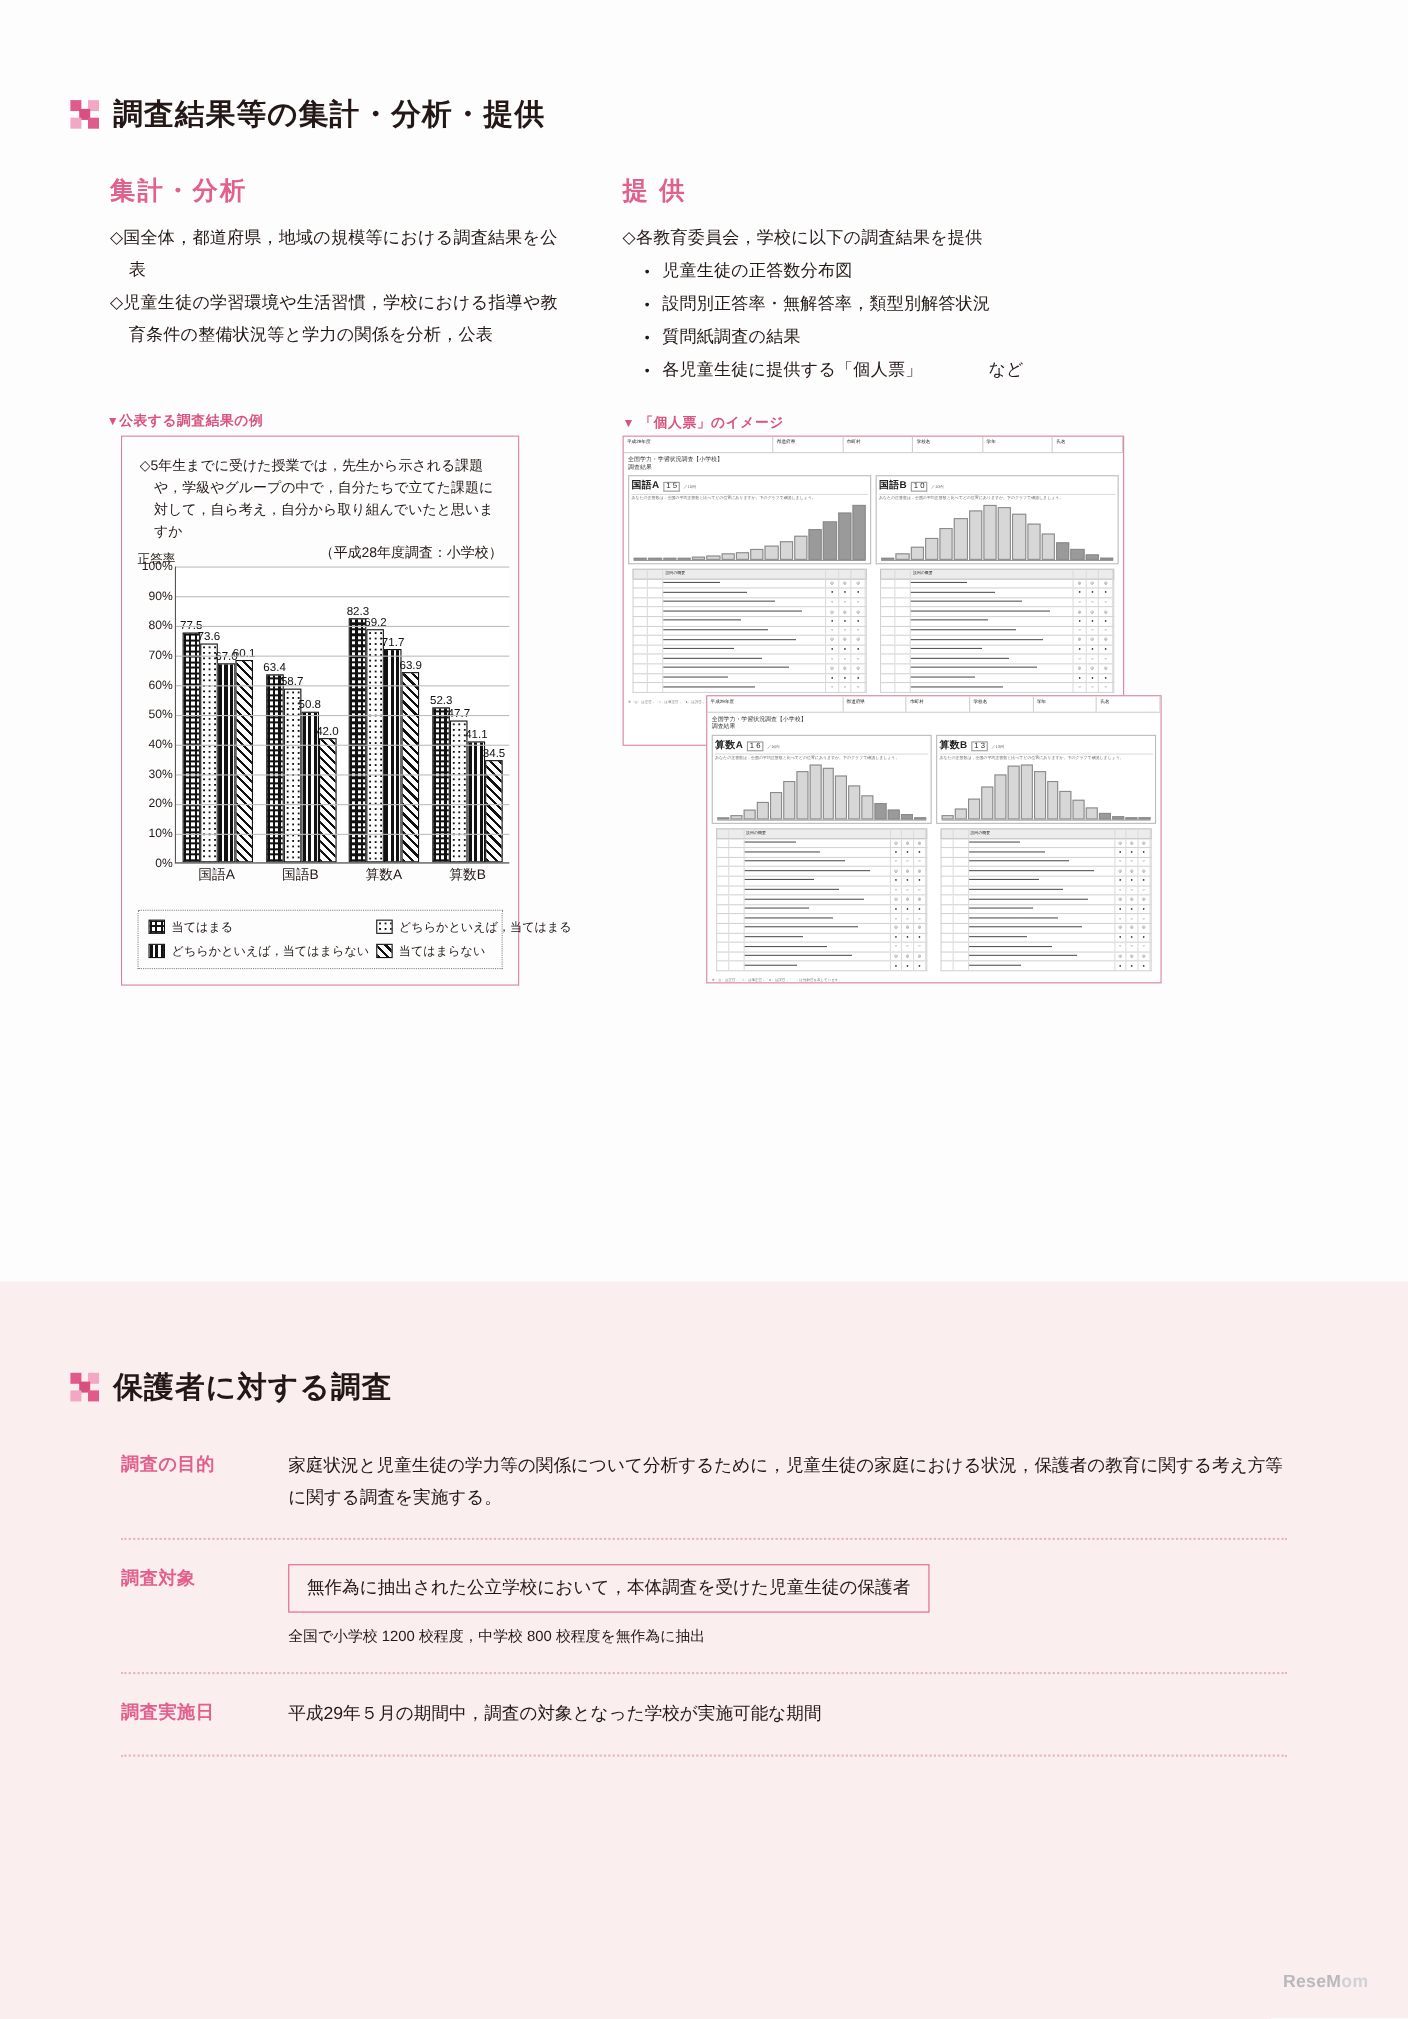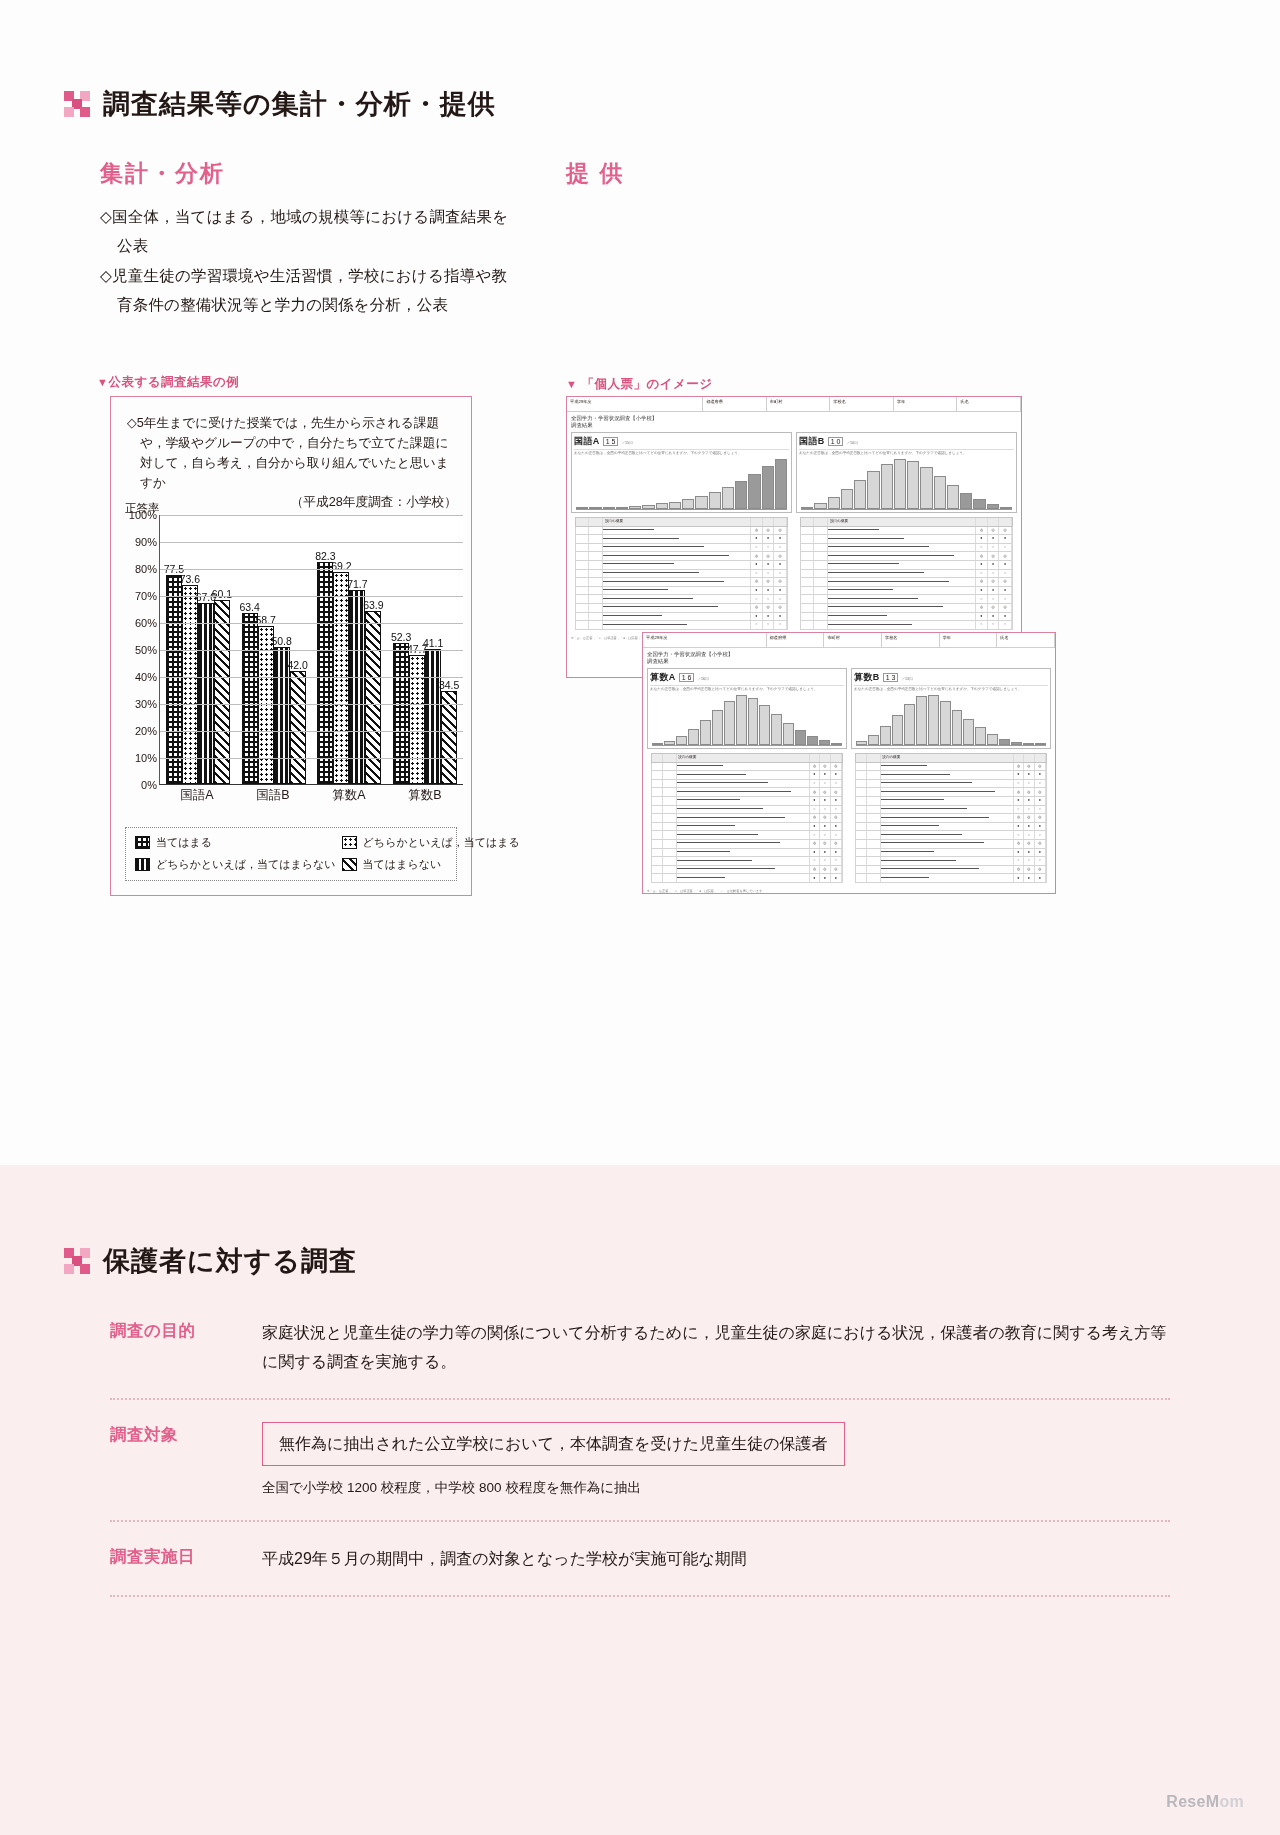--- a/index.html
+++ b/index.html
@@ -201,27 +201,36 @@
           <i class="c"></i>
           <i class="d"></i>
           <i class="e"></i>
       </span>
       <span class="sec-title">調査結果等の集計・分析・提供</span>
     </div>
 
     <div class="col-left">
       <div class="col-title">集計・分析</div>
       <div class="body-list">
-        <div class="diamond-item">◇国全体，当てはまる，地域の規模等における調査結果を公表</div>
+        <div class="diamond-item">◇国全体，都道府県，地域の規模等における調査結果を公表</div>
         <div class="diamond-item">◇児童生徒の学習環境や生活習慣，学校における指導や教育条件の整備状況等と学力の関係を分析，公表</div>
       </div>
     </div>
 
     <div class="col-right">
       <div class="col-title">提 供</div>
+      <div class="body-list">
+        <div class="diamond-item">◇各教育委員会，学校に以下の調査結果を提供</div>
+        <div class="bullet-item">児童生徒の正答数分布図</div>
+        <div class="bullet-item">設問別正答率・無解答率，類型別解答状況</div>
+        <div class="bullet-item">質問紙調査の結果</div>
+        <div class="bullet-item">
+          <span>各児童生徒に提供する「個人票」</span><span class="nado">など</span>
+        </div>
+      </div>
     </div>
 
     <div class="caption cap-left">
       <span class="cap-tri">▼</span><span>公表する調査結果の例</span>
     </div>
     <div class="caption cap-right">
       <span class="cap-tri">▼</span>&nbsp;<span>「個人票」のイメージ</span>
     </div>
 
     <div class="chart-box">
@@ -288,21 +297,21 @@
                   <span class="vlab">63.9</span>
                 </div>
               </div>
               <div class="group">
                 <div class="bar p-check" style="height: 141.21px;">
                   <span class="vlab">52.3</span>
                 </div>
                 <div class="bar p-dots" style="height: 128.79px;">
                   <span class="vlab">47.7</span>
                 </div>
-                <div class="bar p-vert" style="height: 135px;">
+                <div class="bar p-vert" style="height: 110px;">
                   <span class="vlab">41.1</span>
                 </div>
                 <div class="bar p-diag" style="height: 93.15px;">
                   <span class="vlab">34.5</span>
                 </div>
               </div>
             </div>
         <div class="gridline" style="top: 0px;"></div>
             <div class="gridline" style="top: 27px;"></div>
             <div class="gridline" style="top: 54px;"></div>

